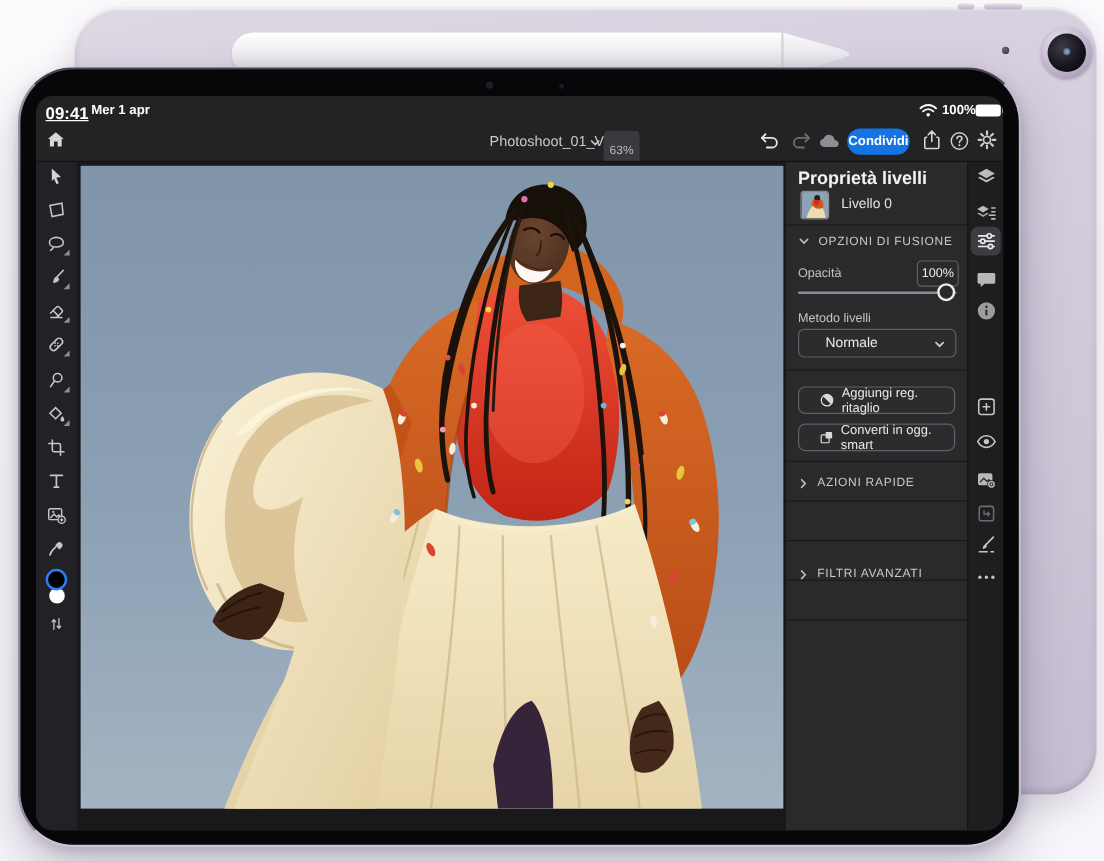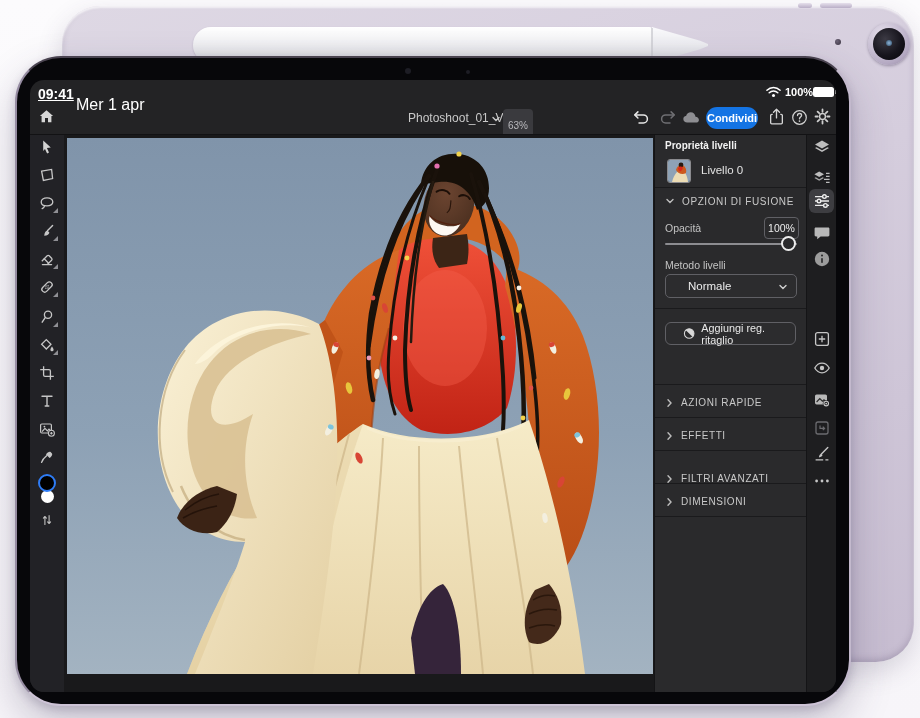--- a/index.html
+++ b/index.html
@@ -107,21 +107,21 @@
 <div class="abs pencil-seam"></div>
 
 <div class="abs ipad-front">
   <div class="front-cam" style="left:388px;top:10px;width:6px;height:6px;"></div>
   <div class="front-cam" style="left:449px;top:12px;width:4px;height:4px;"></div>
 </div>
 
 <div class="abs screen">
 
   <div class="abs txt" style="left:8px;top:6px;font-size:14px;font-weight:700;color:#fff;text-decoration:underline;">09:41</div>
-  <div class="abs txt" style="left:46px;top:16px;font-size:16px;font-weight:400;color:#fff;">Mer 1 apr</div>
+  <div class="abs txt" style="left:46px;top:6px;font-size:11px;font-weight:700;color:#fff;">Mer 1 apr</div>
   <svg class="abs" style="left:736px;top:6px;" width="15" height="12" viewBox="0 0 16 12">
     <path d="M1 4.2 C3 2.2 5.4 1.2 8 1.2 C10.6 1.2 13 2.2 15 4.2" stroke="#fff" stroke-width="1.6" fill="none" stroke-linecap="round"></path>
     <path d="M3.4 6.8 C4.7 5.5 6.3 4.8 8 4.8 C9.7 4.8 11.3 5.5 12.6 6.8" stroke="#fff" stroke-width="1.6" fill="none" stroke-linecap="round"></path>
     <circle cx="8" cy="9.8" r="1.6" fill="#fff"></circle>
   </svg>
   <div class="abs txt" style="left:755px;top:6px;font-size:11px;font-weight:600;color:#fff;">100%</div>
   <div class="battery" style="left:783px;top:7px;"></div>
 
   <svg class="abs" style="left:8px;top:28px;" width="17" height="17" viewBox="0 0 18 18">
     <path d="M9 2.4 L16 8.4 H14.2 V15 H10.6 V10.6 H7.4 V15 H3.8 V8.4 H2 Z" fill="#d6d6d6"></path>
@@ -385,21 +385,21 @@
             <ellipse rx="2.6" ry="5" fill="#e8c63c"></ellipse>
           </g>
         <g transform="translate(318 170) rotate(-18)">
             <ellipse rx="2.6" ry="5" fill="#d84535"></ellipse>
           </g>
       </g>
     </svg>
   </div>
 
   <div class="abs panel">
-    <div class="abs txt" style="left:10px;top:5px;font-size:10px;font-weight:700;color:#f2f2f2;">Proprietà livelli</div>
+    <div class="abs txt" style="left:10px;top:5px;font-size:15px;font-weight:700;color:#f2f2f2;">Proprietà livelli</div>
     <div class="abs" style="left:12px;top:24px;width:22px;height:22px;border:1px solid #8a8a8e;border-radius:3px;overflow:hidden;">
       <svg width="22" height="22" viewBox="0 0 22 22">
         <rect width="22" height="22" fill="#8ea2b6"></rect>
         <path d="M4 22 C6 14 10 10 13 10 C16 10 19 14 20 22 Z" fill="#ecdcb4"></path>
         <path d="M8 10 C9 6 12 4 14 5 C17 6 19 9 18 13 C15 15 10 14 8 10 Z" fill="#cc5a1e"></path>
         <circle cx="13" cy="5" r="2.4" fill="#2a1a10"></circle>
         <path d="M10 8 C11 6.5 13 6 14.5 7 C15 9 14 11 12 11.5 C10.8 10.8 10 9.5 10 8 Z" fill="#d7291c"></path>
       </svg>
     </div>
     <div class="abs txt" style="left:46px;top:29px;font-size:11.5px;color:#e3e3e3;">Livello 0</div>
@@ -424,49 +424,44 @@
     </div>
     <i class="pdiv" style="top:173px;"></i>
 
     <div class="pbtn" style="top:187px;">
       <svg width="13" height="13" viewBox="0 0 14 14">
         <circle cx="7" cy="7" r="5.4" fill="none" stroke="#d9d9d9" stroke-width="1.2"></circle>
         <path d="M7 1.6 A5.4 5.4 0 0 1 7 12.4 Z" fill="#d9d9d9" transform="rotate(-45 7 7)"></path>
       </svg>
       <span>Aggiungi reg. ritaglio</span>
     </div>
+    <div class="pbtn" style="top:218px;">
+      <svg width="13" height="13" viewBox="0 0 14 14">
+        <rect x="1.6" y="4.4" width="8" height="8" rx="1" fill="none" stroke="#d9d9d9" stroke-width="1.2"></rect>
+        <rect x="6" y="1.6" width="6.6" height="6.6" rx="1" fill="#d9d9d9"></rect>
+      </svg>
+      <span>Converti in ogg. smart</span>
+    </div>
     <i class="pdiv" style="top:249px;"></i>
 
     <div class="abs" style="left:0;top:255px;width:152px;height:26px;">
       <svg class="abs" style="left:11px;top:8px;" width="7" height="10" viewBox="0 0 7 10">
           <path d="M2 1.8 L5 5 L2 8.2" stroke="#bdbdbd" stroke-width="1.4" fill="none" stroke-linecap="round"></path>
         </svg>
       <span class="abs txt seclab" style="left:26px;top:7px;">AZIONI RAPIDE</span>
     </div>
     <i class="pdiv" style="top:282px;"></i>
-    <div class="abs" style="left:0;top:288px;width:152px;height:26px;">
-      <svg class="abs" style="left:11px;top:8px;" width="7" height="10" viewBox="0 0 7 10">
-          <path d="M2 1.8 L5 5 L2 8.2" stroke="#bdbdbd" stroke-width="1.4" fill="none" stroke-linecap="round"></path>
-        </svg>
-      <span class="abs txt seclab" style="left:26px;top:7px;">EFFETTI</span>
-    </div>
     <i class="pdiv" style="top:315px;"></i>
     <div class="abs" style="left:0;top:321px;width:152px;height:26px;margin-top:10px;">
       <svg class="abs" style="left:11px;top:8px;" width="7" height="10" viewBox="0 0 7 10">
           <path d="M2 1.8 L5 5 L2 8.2" stroke="#bdbdbd" stroke-width="1.4" fill="none" stroke-linecap="round"></path>
         </svg>
       <span class="abs txt seclab" style="left:26px;top:7px;">FILTRI AVANZATI</span>
     </div>
     <i class="pdiv" style="top:348px;"></i>
-    <div class="abs" style="left:0;top:354px;width:152px;height:26px;">
-      <svg class="abs" style="left:11px;top:8px;" width="7" height="10" viewBox="0 0 7 10">
-          <path d="M2 1.8 L5 5 L2 8.2" stroke="#bdbdbd" stroke-width="1.4" fill="none" stroke-linecap="round"></path>
-        </svg>
-      <span class="abs txt seclab" style="left:26px;top:7px;">DIMENSIONI</span>
-    </div>
     <i class="pdiv" style="top:381px;"></i>
   </div>
 
   <div class="abs strip">
     <svg class="sicon" style="top:3px;" viewBox="0 0 18 18">
       <path d="M9 2.6 L16 6.6 L9 10.6 L2 6.6 Z" fill="#bdbdbd"></path>
       <path d="M3.6 9.2 L9 12.3 L14.4 9.2 L16 10.1 L9 14.1 L2 10.1 Z" fill="#bdbdbd"></path>
     </svg>
     <svg class="sicon" style="top:34px;" viewBox="0 0 18 18">
       <path d="M6.2 2.4 L11 5.2 L6.2 8 L1.4 5.2 Z" fill="#bdbdbd"></path>

